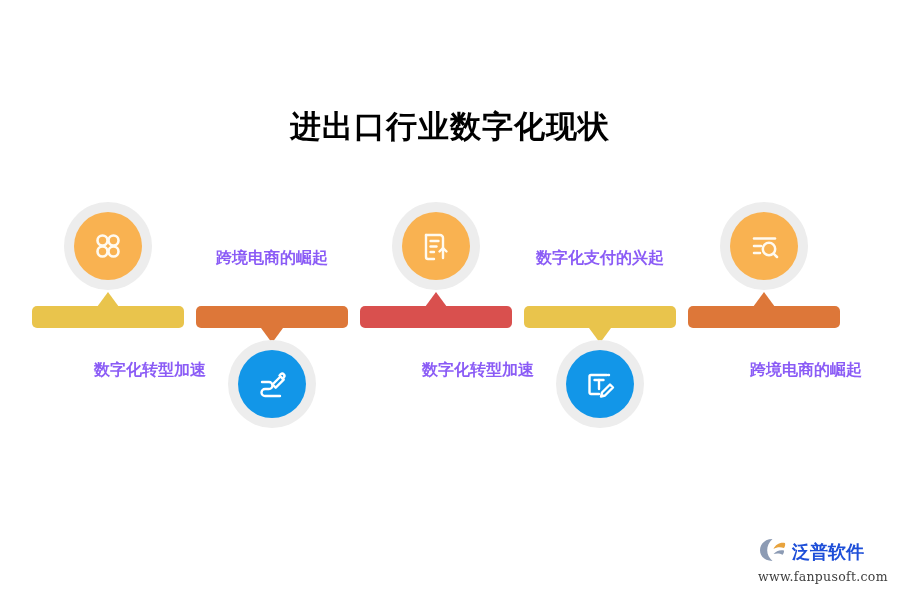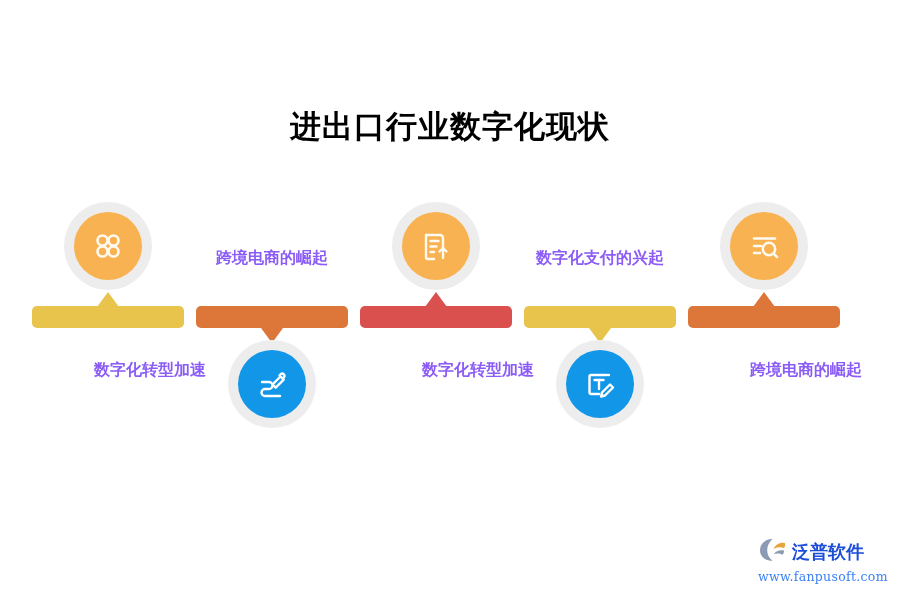--- a/index.html
+++ b/index.html
@@ -116,21 +116,21 @@
     font-weight:bold;
     color:#1d4ed8;
     letter-spacing:0px;
     line-height:32px;
     white-space:nowrap;
   }
   #logo-url {
     margin-top:1px;
     text-align:right;
     font-size:12.5px;
-    color:#3b82f6;
+    color:#404040;
     font-family:"DejaVu Serif","Liberation Serif",serif;
     letter-spacing:0.3px;
     white-space:nowrap;
   }
 </style>
 </head>
 <body>
 
 <div id="title">进出口行业数字化现状</div>
 

